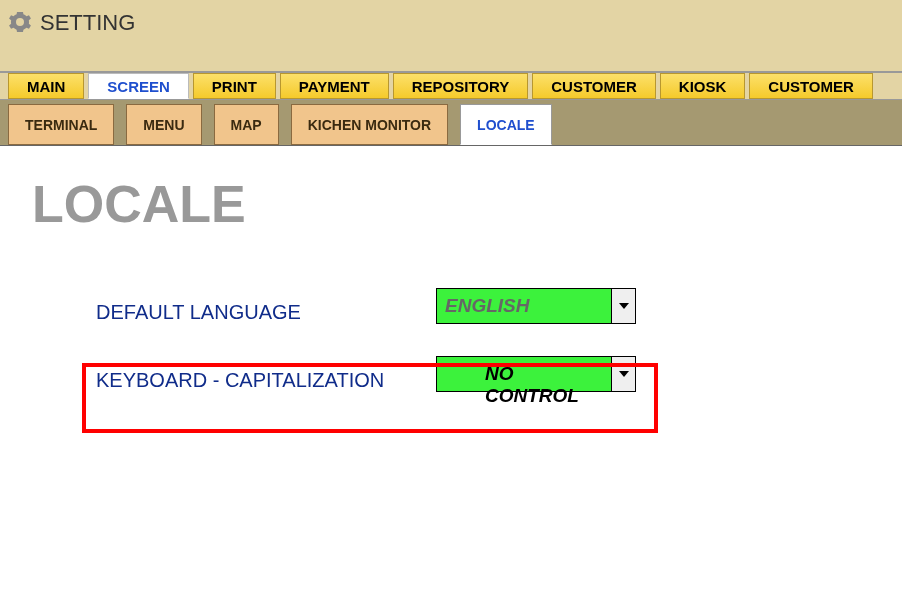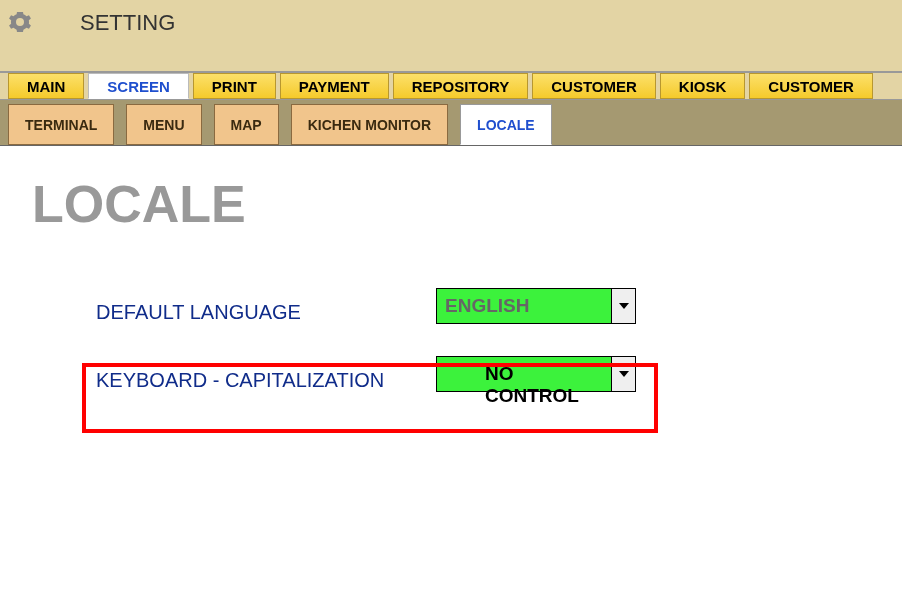--- a/index.html
+++ b/index.html
@@ -21,21 +21,20 @@
     .gear-icon {
       width: 24px;
       height: 24px;
       margin-right: 8px;
       margin-top: 0;
     }
     .header-title {
       font-size: 22px;
       color: #333;
       font-weight: normal;
-      margin-left: 40px;
     }
     .main-tabs {
       background: #e3d4a4;
       border-top: 1px solid #999;
       border-bottom: 1px solid #999;
       height: 28px;
       display: flex;
       padding: 0 8px;
       gap: 4px;
       align-items: stretch;
@@ -115,20 +114,21 @@
       border: 1px solid #000;
       background: #3cf23c;
       cursor: pointer;
     }
     .select-wrap .value {
       flex: 1;
       font-size: 19px;
       font-weight: bold;
       padding: 6px 8px;
       color: #666;
+      font-style: italic;
     }
     .select-wrap.strong .value {
       color: #000;
       padding-left: 48px;
     }
     .select-wrap .chev {
       width: 24px;
       background: #efefef;
       border-left: 1px solid #000;
       display: flex;

